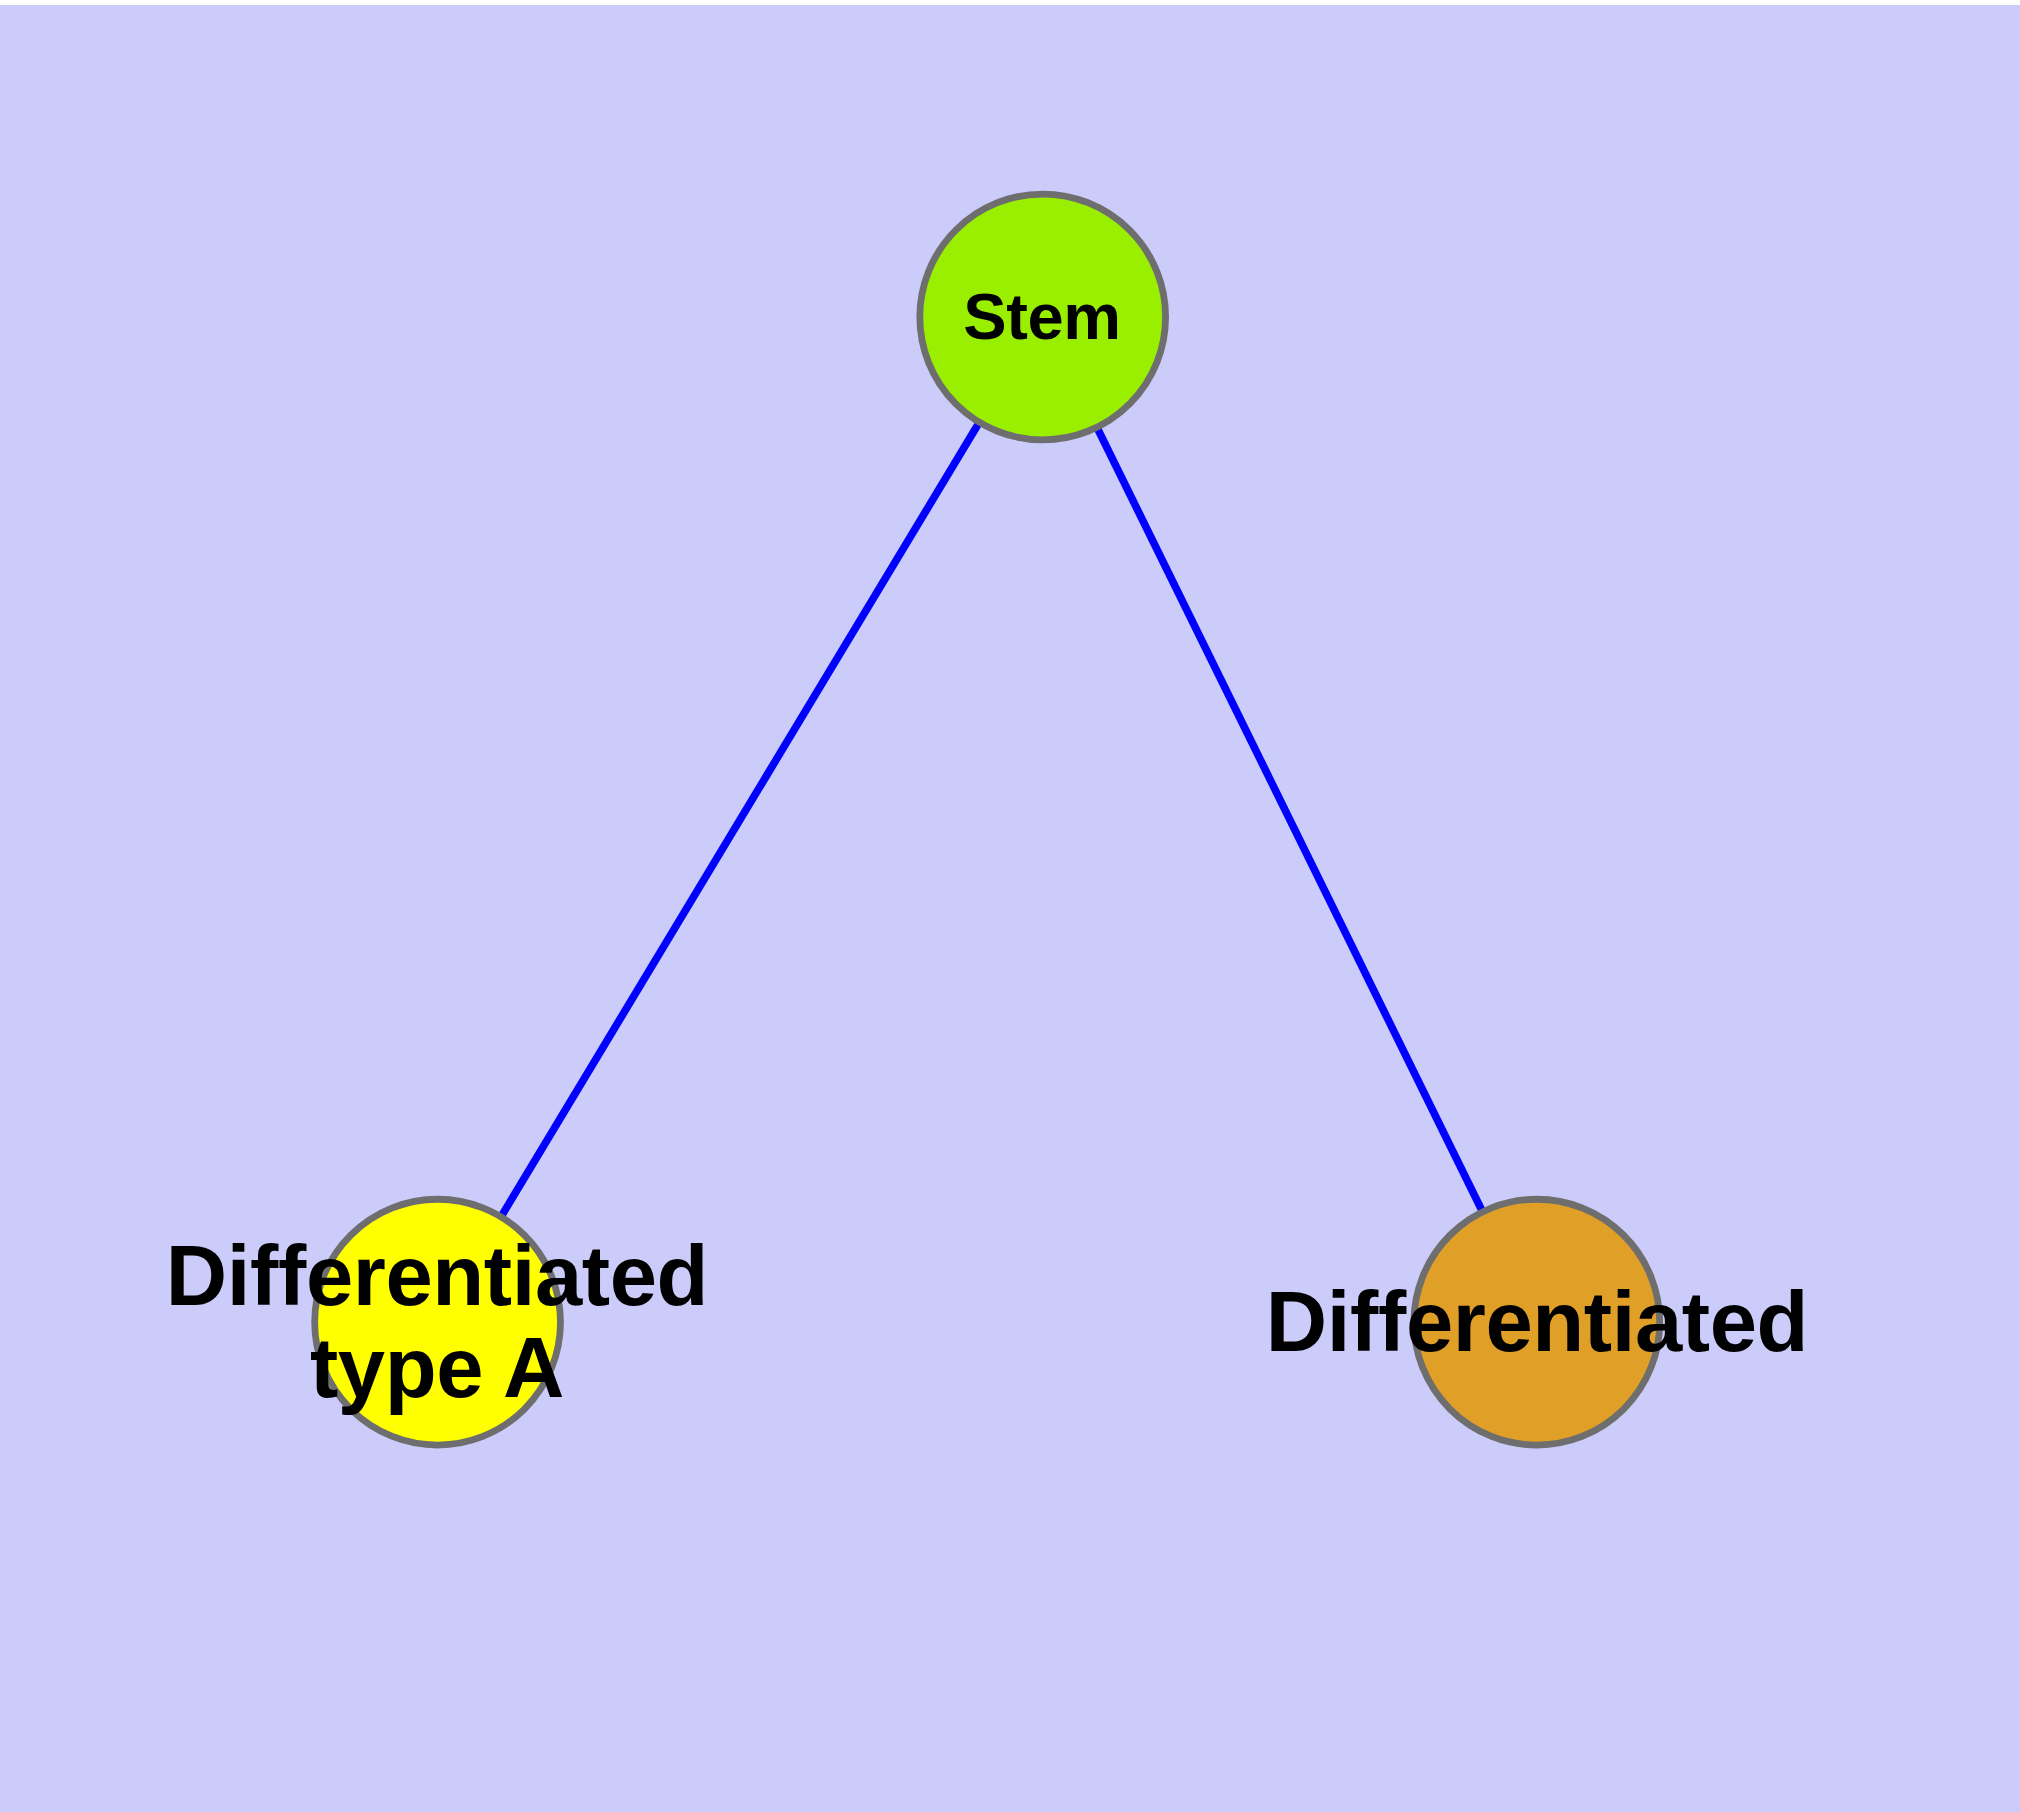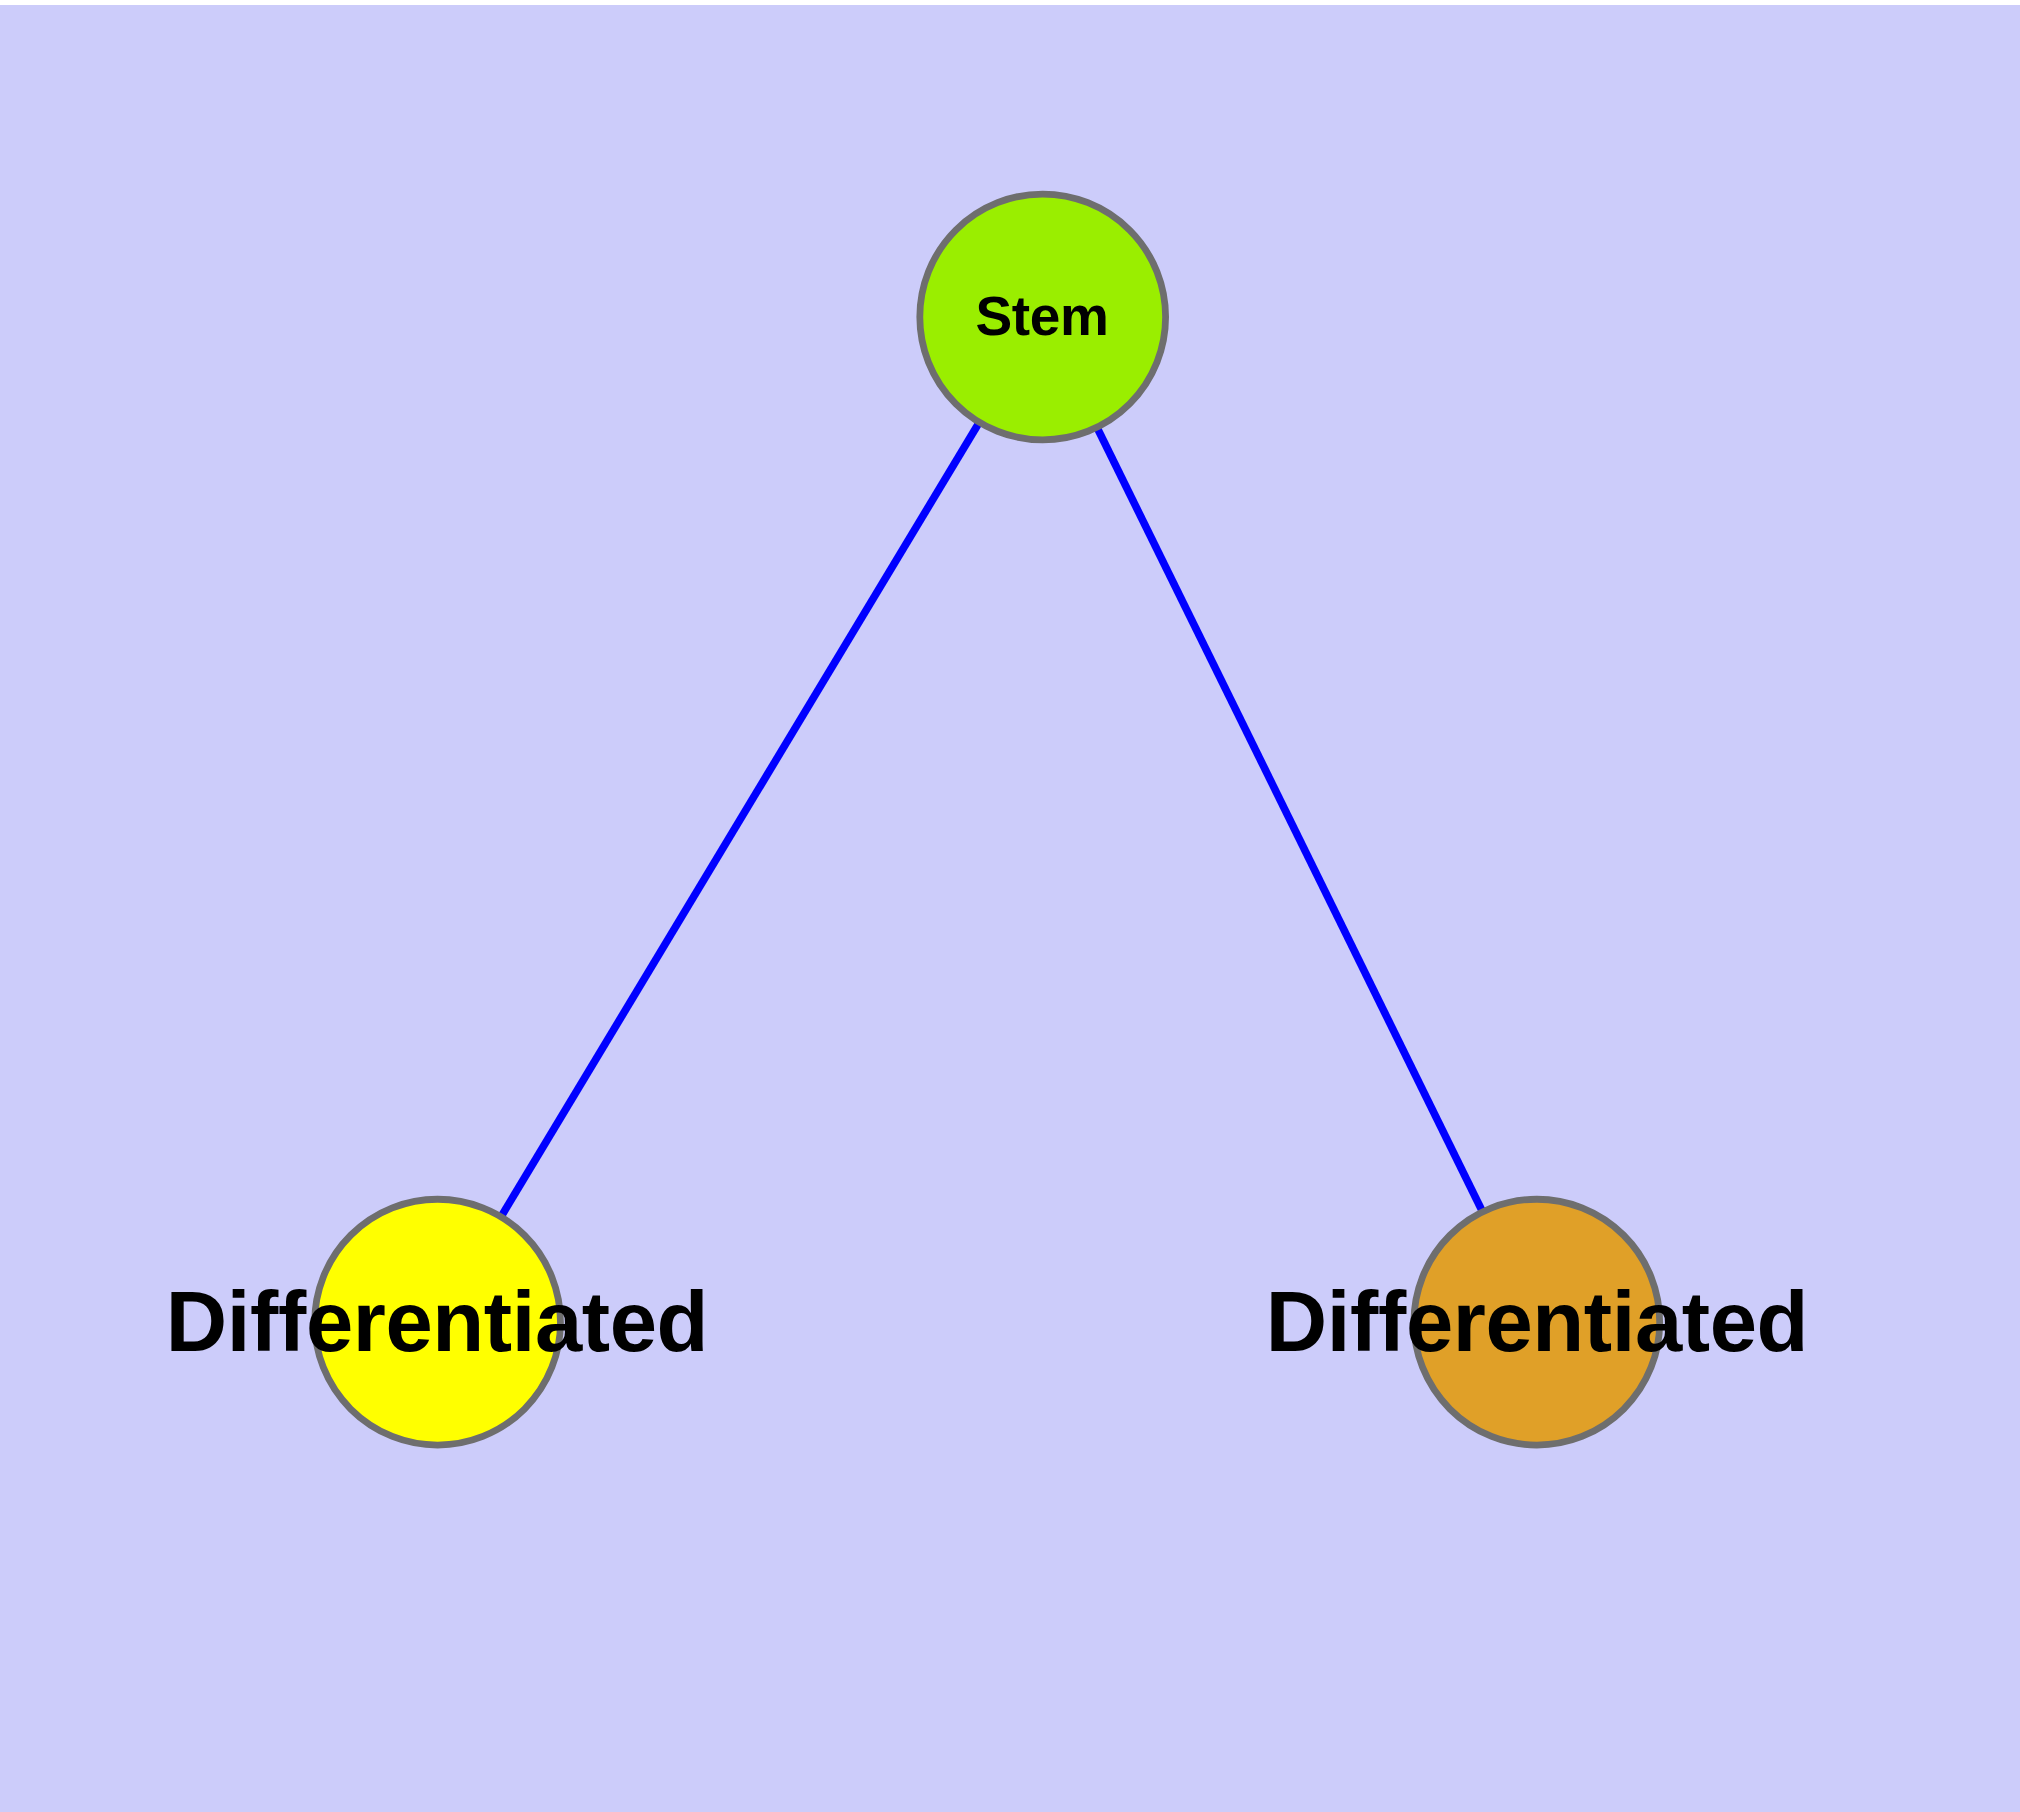--- a/index.html
+++ b/index.html
@@ -34,21 +34,21 @@
     text-align: center;
     color: #000000;
     font-weight: bold;
     font-family: "Liberation Sans", sans-serif;
     line-height: 1.08;
     white-space: nowrap;
     letter-spacing: -0.4px;
     pointer-events: none;
   }
   #label-stem {
-    font-size: 55px;
+    font-size: 65px;
     left: 1042px;
     top: 317px;
     transform: translate(-50%, -50%);
   }
   #label-diff-a {
     font-size: 85px;
     left: 437px;
     top: 1322px;
     transform: translate(-50%, -50%);
   }
@@ -78,20 +78,21 @@
       <circle class="graph-node" cx="1813" cy="1560" r="145" fill="#e0a028" stroke="#6e6e6e" stroke-width="8"></circle>
     </g>
   </svg>
 
   <div id="label-stem" class="node-label" style="left: 1042px; top: 317px; color: rgb(0, 0, 0);">
     <span class="label-line">Stem</span>
   </div>
 
   <div id="label-diff-a" class="node-label" style="left: 437px; top: 1322px; color: rgb(0, 0, 0);">
     <span class="label-line">Differentiated</span>
+    <span class="label-line">type A</span>
   </div>
 
   <div id="label-diff-b" class="node-label" style="left: 1537px; top: 1322px; color: rgb(0, 0, 0);">
     <span class="label-line">Differentiated</span>
   </div>
 
 </div>
 
 
 </body></html>

